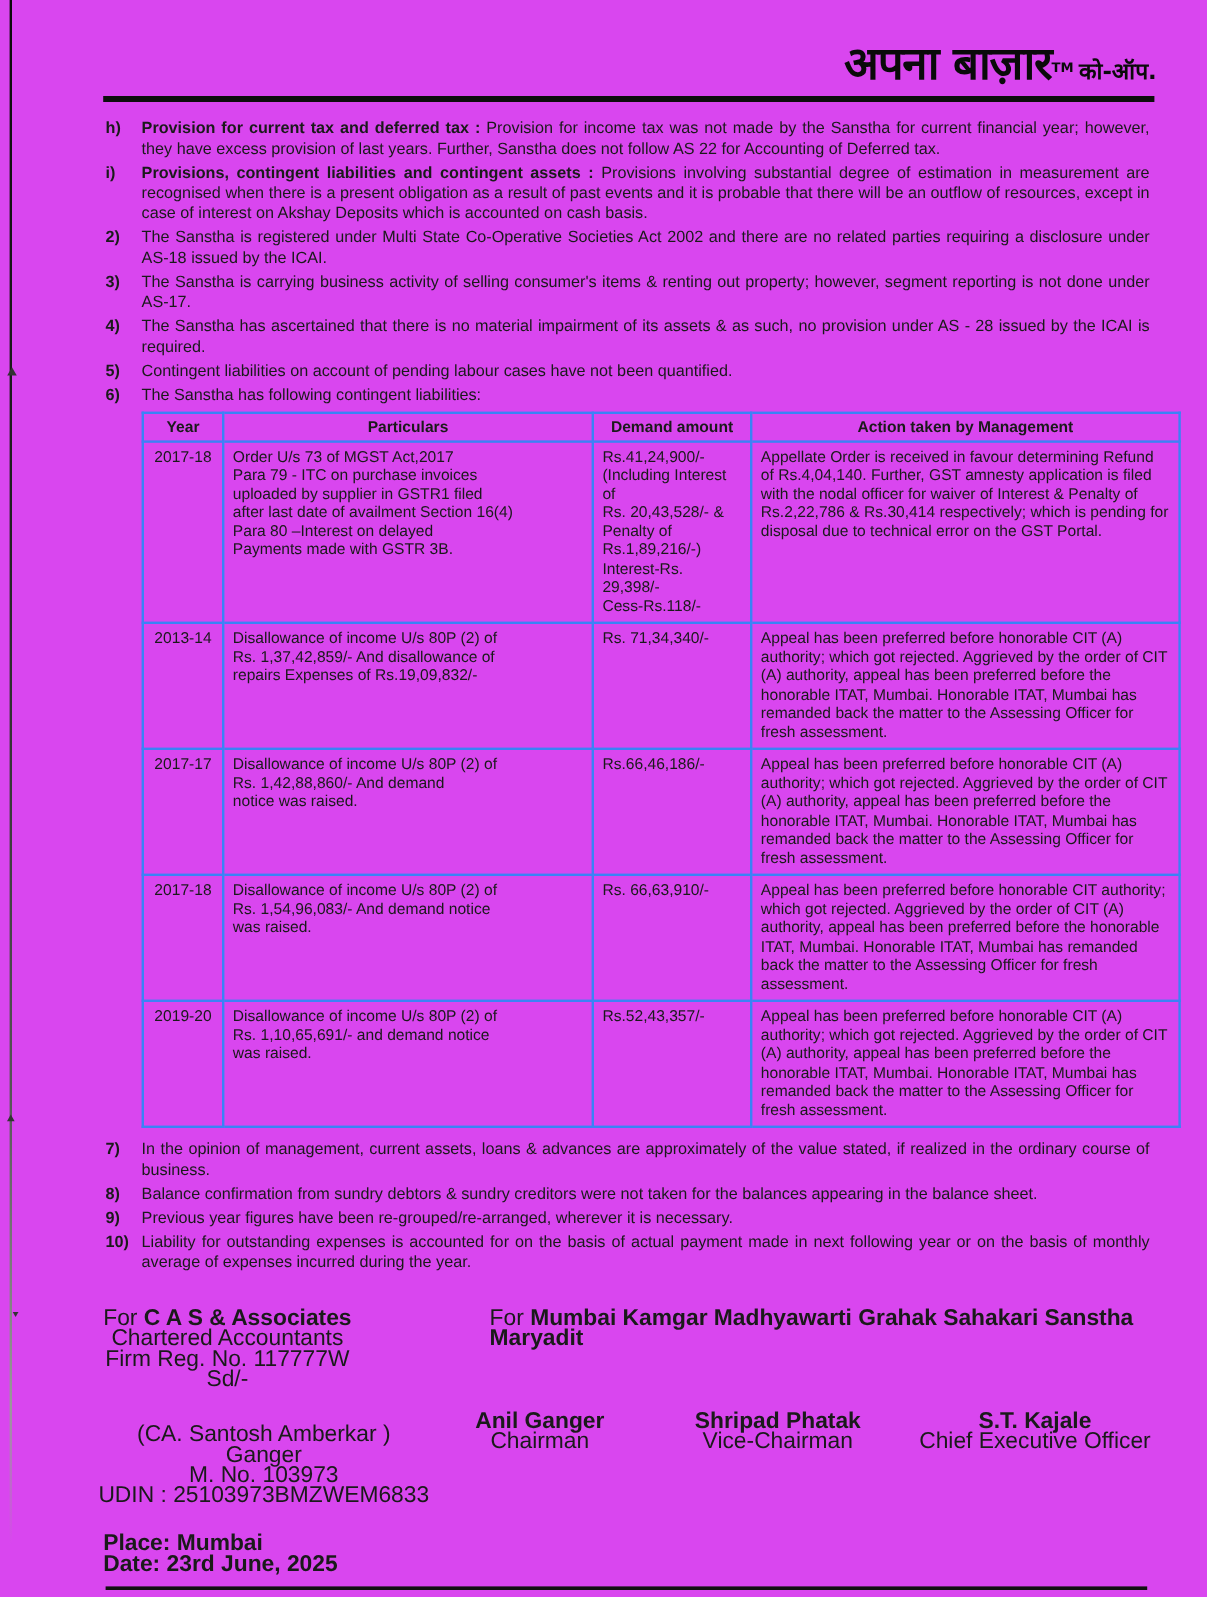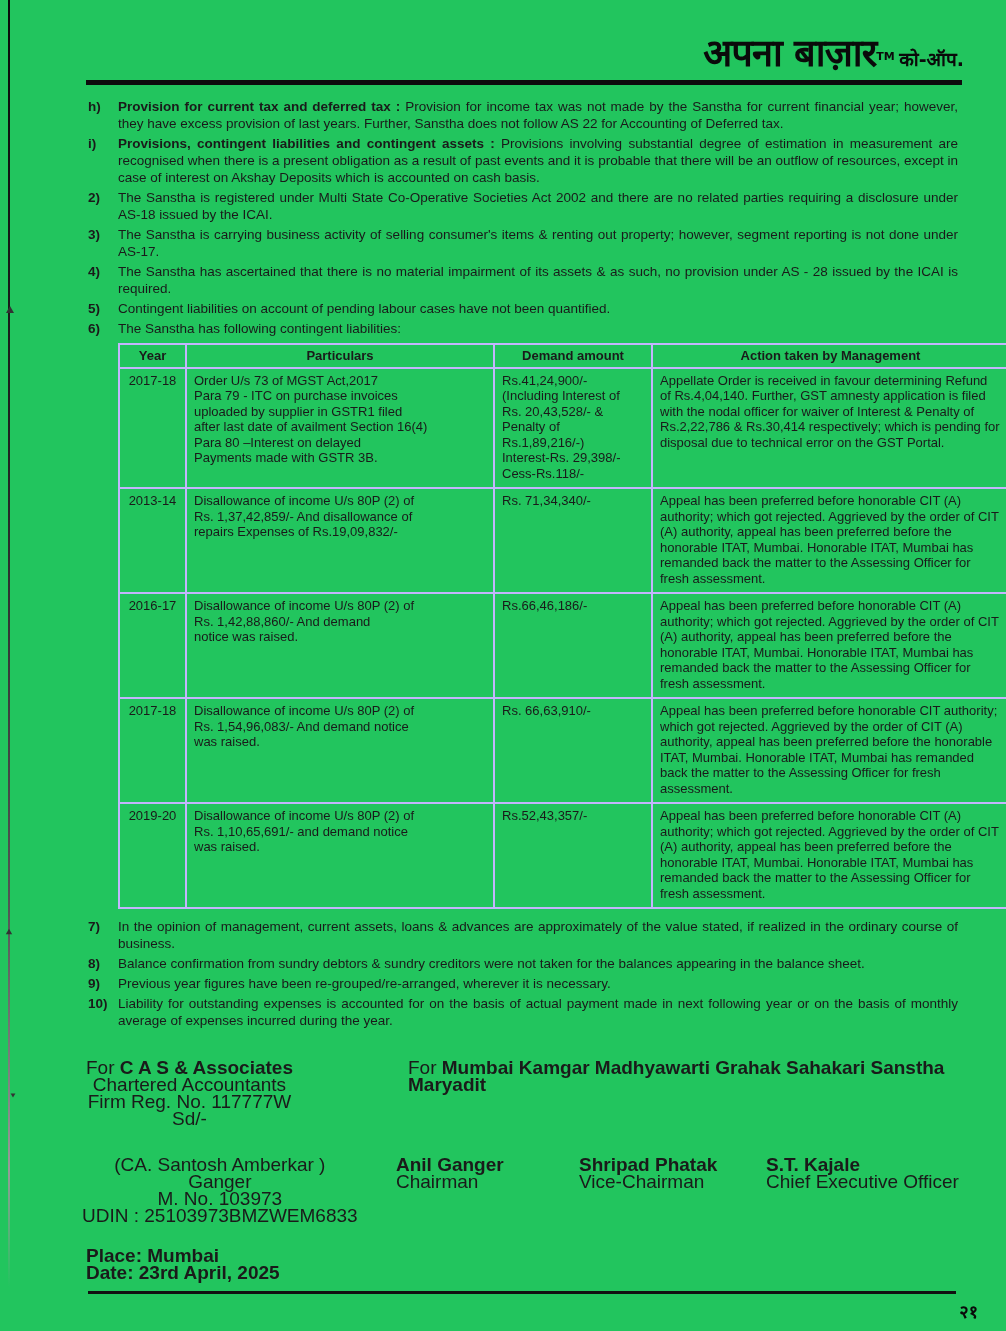--- a/index.html
+++ b/index.html
@@ -2,21 +2,21 @@
 <html><head>
 <meta charset="utf-8">
 <style>
   * { margin: 0; padding: 0; box-sizing: border-box; }
   html, body { background: #e8e8e8; }
   body { font-family: "Liberation Sans", "DejaVu Sans", sans-serif; }
   .page {
     position: relative;
     width: 1006px; height: 1331px;
     margin: 0 auto;
-    background: #22c55e;
+    background: #d946ef;
     color: #1a1a1a;
     overflow: hidden;
   }
   
   .scan-line {
     position: absolute; left: 8px; top: 0; width: 2px; height: 1300px;
     background: linear-gradient(180deg, #0a0a0a 0%, #222 35%, #555 70%, #999 90%, transparent 99%);
   }
   .speck { position: absolute; width: 0; height: 0; border-left: 4px solid transparent; border-right: 4px solid transparent; border-bottom: 7px solid #333; }
   .speck-a { left: 6px; top: 306px; }
@@ -34,34 +34,34 @@
   
   .doc-body { margin: 13px 48px 0 88px; font-size: 13.5px; line-height: 17px; }
   .para { display: flex; margin-bottom: 3px; }
   .para-label { flex: 0 0 30px; font-weight: bold; }
   .para-text { flex: 1; text-align: justify; }
   .lead { font-weight: bold; }
 
   
   .tbl-wrap { margin: 6px 0 9px 30px; }
   table { border-collapse: collapse; width: 840px; table-layout: fixed; }
-  th, td { border: 2px solid #c4b5fd; font-size: 13px; line-height: 15.5px; vertical-align: top; }
+  th, td { border: 2px solid #3b82f6; font-size: 13px; line-height: 15.5px; vertical-align: top; }
   th { font-weight: bold; text-align: center; padding: 3px 4px; }
   td { padding: 4px 7px 6px 7px; }
   .c-year  { width: 67px; text-align: center; padding-left: 2px; padding-right: 2px; }
   .c-part  { width: 308px; white-space: pre-line; }
-  .c-demand{ width: 158px; white-space: pre-line; }
+  .c-demand{ width: 132px; white-space: pre-line; }
   .c-action{ width: 357px; }
 
   
   .sig-section { position: relative; margin-top: 30px; height: 232px; font-size: 19px; line-height: 17px; }
   .auditor-block { position: absolute; left: 86px; top: 0; display: inline-block; text-align: center; }
   .org-for { position: absolute; left: 408px; top: 0; }
   .ca-block { position: absolute; left: 82px; top: 97px; display: inline-block; text-align: center; }
-  .sig-col { position: absolute; top: 97px; }
+  .sig-col { position: absolute; top: 86px; text-align: center; }
   .sig-col-1 { left: 396px; }
   .sig-col-2 { left: 579px; }
   .sig-col-3 { left: 766px; }
   .bold { font-weight: bold; }
   .place-date { position: absolute; left: 86px; top: 188px; font-weight: bold; }
 
   
   .rule-bottom { margin: 0 50px 0 88px; height: 3px; background: #111; }
   .page-number { text-align: right; padding-right: 28px; margin-top: 5px; font-family: "DejaVu Sans", sans-serif; font-weight: bold; font-size: 18px; color: #0a0a0a; }
 </style>
@@ -149,21 +149,21 @@
           </tr>
           <tr>
             <td class="c-year">2013-14</td>
             <td class="c-part">Disallowance of income U/s 80P (2) of
 Rs. 1,37,42,859/- And disallowance of
 repairs Expenses of Rs.19,09,832/-</td>
             <td class="c-demand">Rs. 71,34,340/-</td>
             <td class="c-action">Appeal has been preferred before honorable CIT (A) authority; which got rejected. Aggrieved by the order of CIT (A) authority, appeal has been preferred before the honorable ITAT, Mumbai. Honorable ITAT, Mumbai has remanded back the matter to the Assessing Officer for fresh assessment.</td>
           </tr>
           <tr>
-            <td class="c-year">2016-17</td>
+            <td class="c-year">2017-17</td>
             <td class="c-part">Disallowance of income U/s 80P (2) of
 Rs. 1,42,88,860/- And demand
 notice was raised.</td>
             <td class="c-demand">Rs.66,46,186/-</td>
             <td class="c-action">Appeal has been preferred before honorable CIT (A) authority; which got rejected. Aggrieved by the order of CIT (A) authority, appeal has been preferred before the honorable ITAT, Mumbai. Honorable ITAT, Mumbai has remanded back the matter to the Assessing Officer for fresh assessment.</td>
           </tr>
           <tr>
             <td class="c-year">2017-18</td>
             <td class="c-part">Disallowance of income U/s 80P (2) of
 Rs. 1,54,96,083/- And demand notice
@@ -230,21 +230,21 @@
       <div class="bold">Shripad Phatak</div>
       <div>Vice-Chairman</div>
     </div>
     <div class="sig-col sig-col-3">
       <div class="bold">S.T. Kajale</div>
       <div>Chief Executive Officer</div>
     </div>
 
     <div class="place-date">
       <div>Place: Mumbai</div>
-      <div>Date: 23rd April, 2025</div>
+      <div>Date: 23rd June, 2025</div>
     </div>
 
   </section>
 
   <footer>
     <div class="rule-bottom"></div>
     <div class="page-number">२१</div>
   </footer>
 
 </div>

